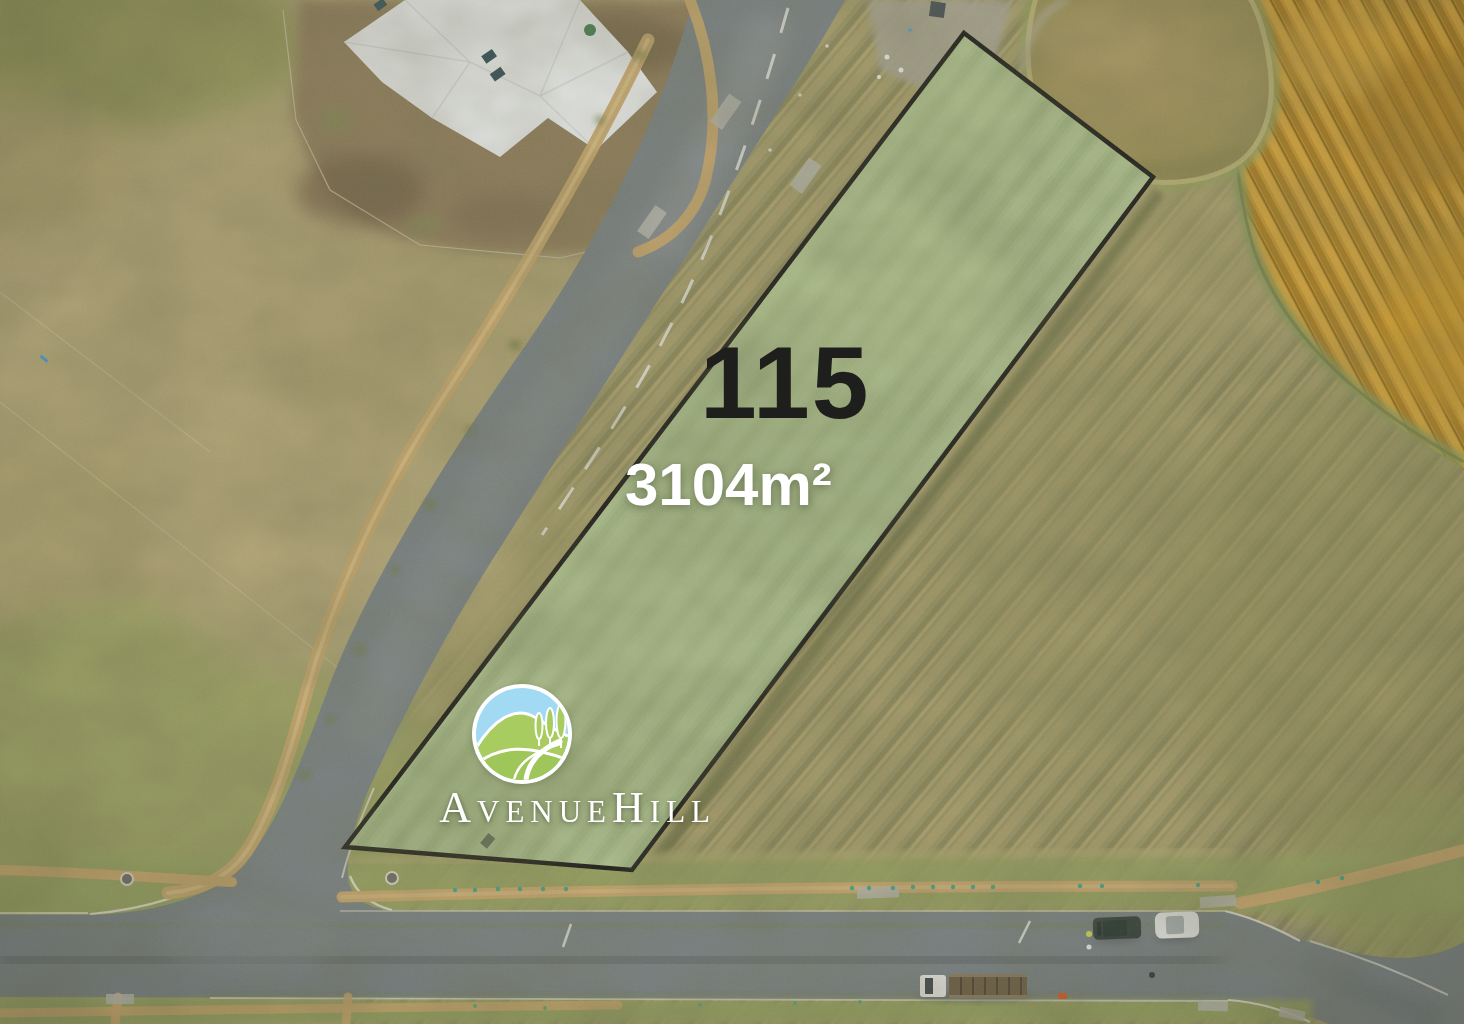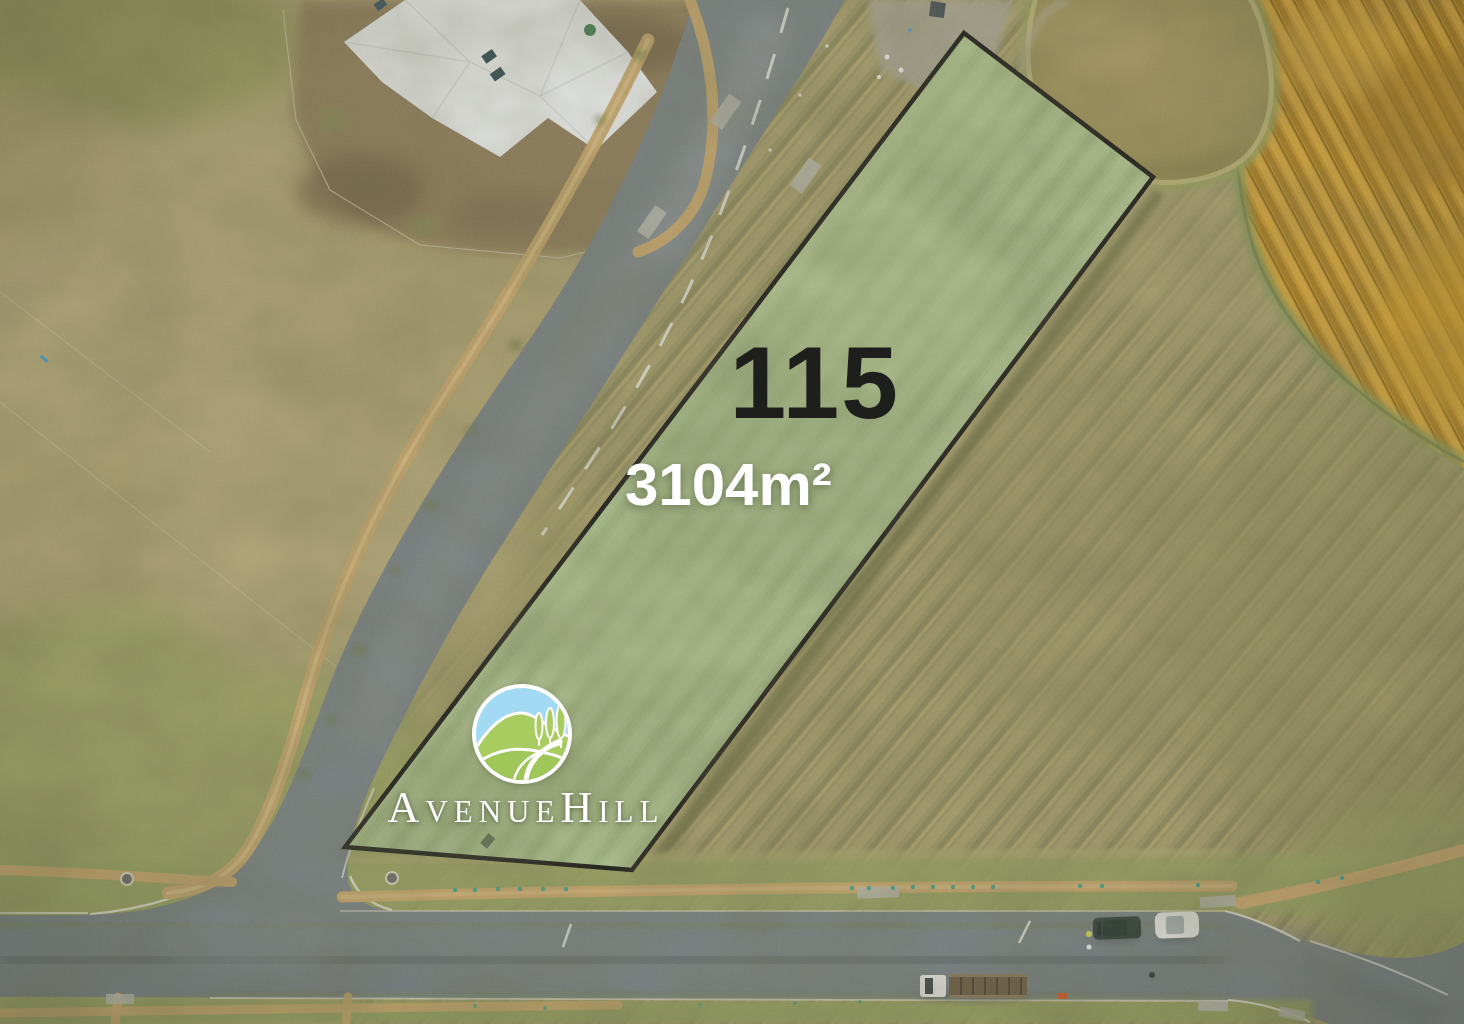--- a/index.html
+++ b/index.html
@@ -3,31 +3,31 @@
 <meta charset="utf-8">
 <style>
   html,body{margin:0;padding:0;background:#1b1b18;}
   .stage{
     position:relative;width:1464px;height:1024px;overflow:hidden;
     font-family:"Liberation Sans",sans-serif;
   }
   .stage svg.scene{position:absolute;left:0;top:0;display:block;}
   .overlay{position:absolute;z-index:5;}
   .lot-number{
-    left:700px;top:332px;width:200px;text-align:right;
+    left:700px;top:332px;width:200px;text-align:left;
     font-size:102px;font-weight:bold;letter-spacing:2px;line-height:1;
     color:#1e1e1c;
   }
   .lot-area{
     left:625px;top:455px;width:300px;text-align:left;
     font-size:60px;font-weight:bold;line-height:1;color:#ffffff;
     text-shadow:0 2px 8px rgba(25,35,12,.38);
   }
   .brand-name{
-    left:336px;top:786px;width:380px;text-align:center;
+    left:336px;top:786px;width:380px;text-align:right;
     font-family:"Liberation Serif",serif;font-variant:small-caps;
     font-size:44px;letter-spacing:6px;line-height:1;color:#ffffff;
     text-shadow:0 1px 5px rgba(25,35,15,.55);
   }
   .logo-wrap{left:466px;top:678px;width:112px;height:112px;}
 </style>
 </head>
 <body>
 
 <div class="stage">

